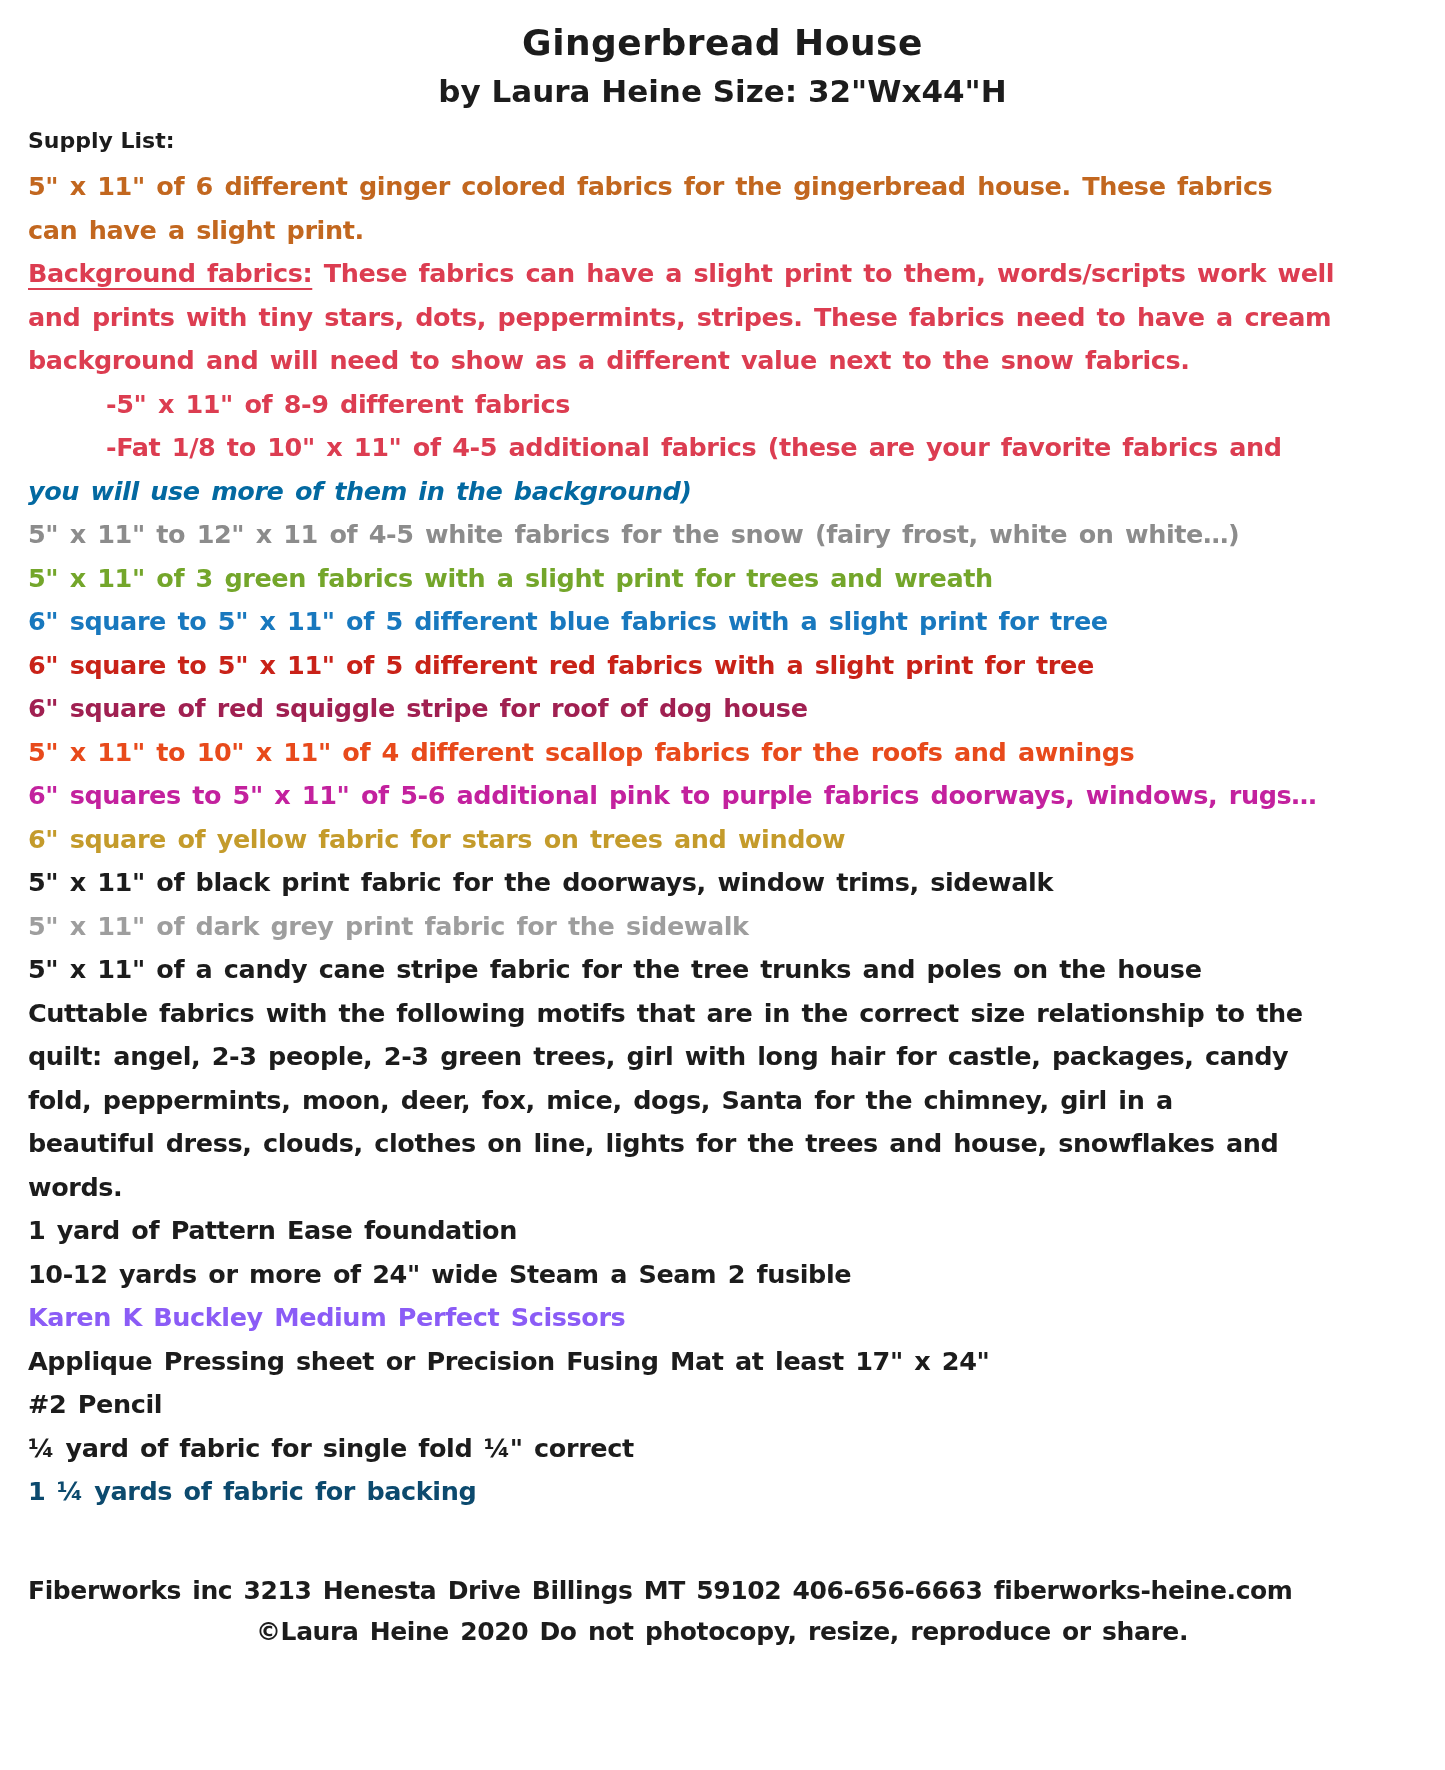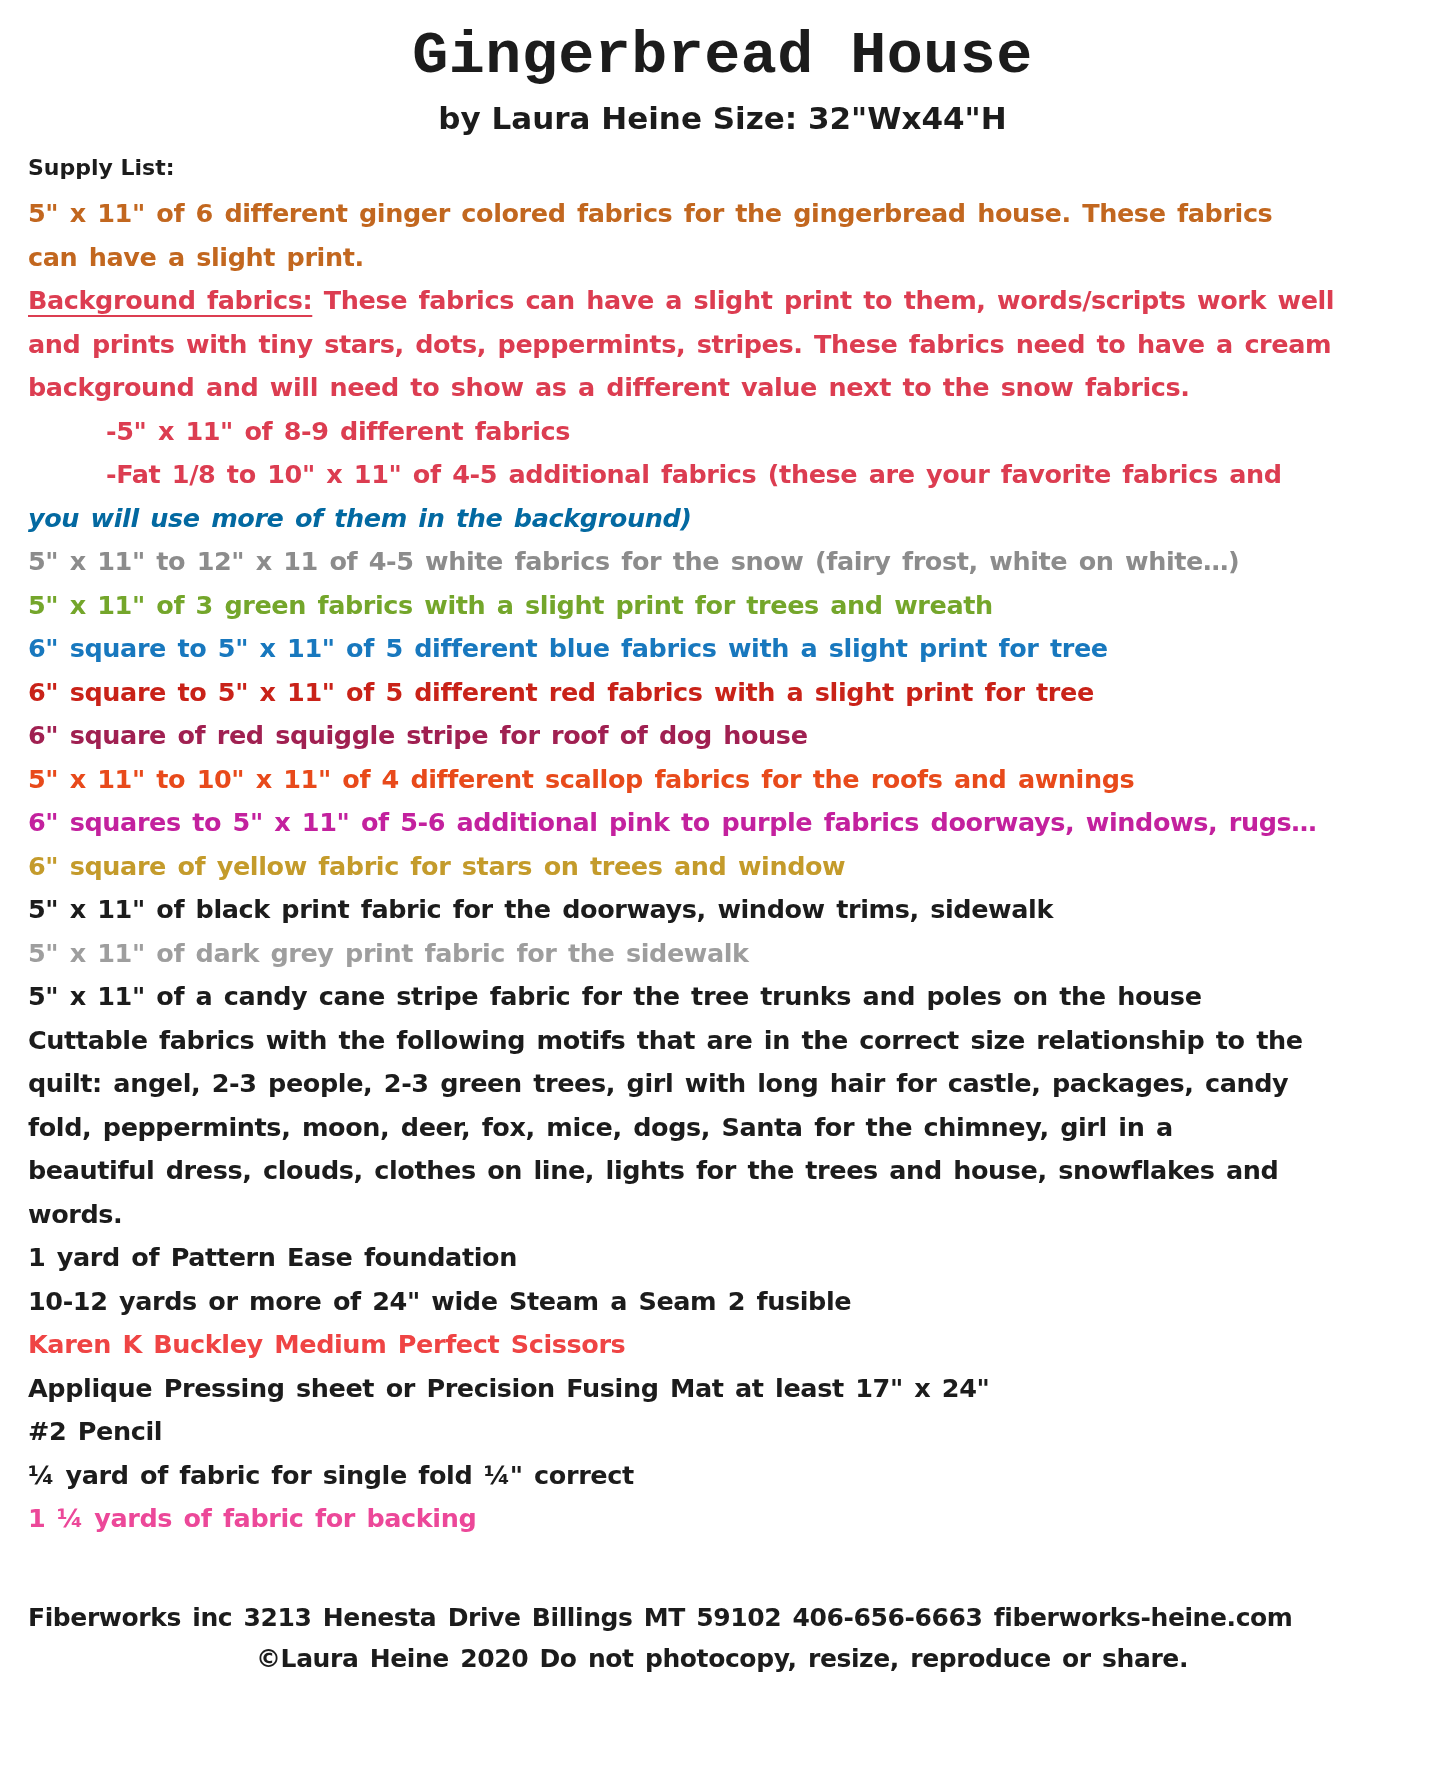--- a/index.html
+++ b/index.html
@@ -7,25 +7,24 @@
     width: 1445px;
     height: 1770px;
     background: #ffffff;
     font-family: "DejaVu Sans", sans-serif;
     color: #1c1c1c;
     overflow: hidden;
   }
   .page { padding: 14px 28px 0 28px; box-sizing: border-box; }
   .doc-title {
     text-align: center;
-    font-size: 60px;
+    font-size: 36px;
     font-weight: bold;
     letter-spacing: 0.5px;
     margin: 8px 0 10px 0;
-    font-family: Liberation Mono, monospace;
   }
   .doc-subtitle {
     text-align: center;
     font-size: 31px;
     font-weight: bold;
     margin: 0 0 10px 0;
   }
   .section-heading {
     font-size: 22px;
     font-weight: bold;
@@ -85,23 +84,23 @@
       <div class="line" style="color: rgb(28, 28, 28);"><span>5" x 11" of black print fabric for the doorways, window trims, sidewalk</span></div>
       <div class="line" style="color: rgb(158, 158, 158);"><span>5" x 11" of dark grey print fabric for the sidewalk</span></div>
       <div class="line" style="color: rgb(28, 28, 28);"><span>5" x 11" of a candy cane stripe fabric for the tree trunks and poles on the house</span></div>
       <div class="line" style="color: rgb(28, 28, 28);"><span>Cuttable fabrics with the following motifs that are in the correct size relationship to the</span></div>
       <div class="line" style="color: rgb(28, 28, 28);"><span>quilt: angel, 2-3 people, 2-3 green trees, girl with long hair for castle, packages, candy</span></div>
       <div class="line" style="color: rgb(28, 28, 28);"><span>fold, peppermints, moon, deer, fox, mice, dogs, Santa for the chimney, girl in a</span></div>
       <div class="line" style="color: rgb(28, 28, 28);"><span>beautiful dress, clouds, clothes on line, lights for the trees and house, snowflakes and</span></div>
       <div class="line" style="color: rgb(28, 28, 28);"><span>words.</span></div>
       <div class="line" style="color: rgb(28, 28, 28);"><span>1 yard of Pattern Ease foundation</span></div>
       <div class="line" style="color: rgb(28, 28, 28);"><span>10-12 yards or more of 24" wide Steam a Seam 2 fusible</span></div>
-      <div class="line" style="color: #ef4444;"><span>Karen K Buckley Medium Perfect Scissors</span></div>
+      <div class="line" style="color: #8b5cf6;"><span>Karen K Buckley Medium Perfect Scissors</span></div>
       <div class="line" style="color: rgb(28, 28, 28);"><span>Applique Pressing sheet or Precision Fusing Mat at least 17" x 24"</span></div>
       <div class="line" style="color: rgb(28, 28, 28);"><span>#2 Pencil</span></div>
       <div class="line" style="color: rgb(28, 28, 28);"><span>¼ yard of fabric for single fold ¼" correct</span></div>
-      <div class="line" style="color: #ec4899;"><span>1 ¼ yards of fabric for backing</span></div>
+      <div class="line" style="color: #0c4a6e;"><span>1 ¼ yards of fabric for backing</span></div>
     </div>
   <div class="footer">
     <div class="footer-line">Fiberworks inc 3213 Henesta Drive Billings MT 59102 406-656-6663 fiberworks-heine.com</div>
     <div class="footer-line copyright">©Laura Heine 2020 Do not photocopy, resize, reproduce or share.</div>
   </div>
 </div>
 
 </body></html>

